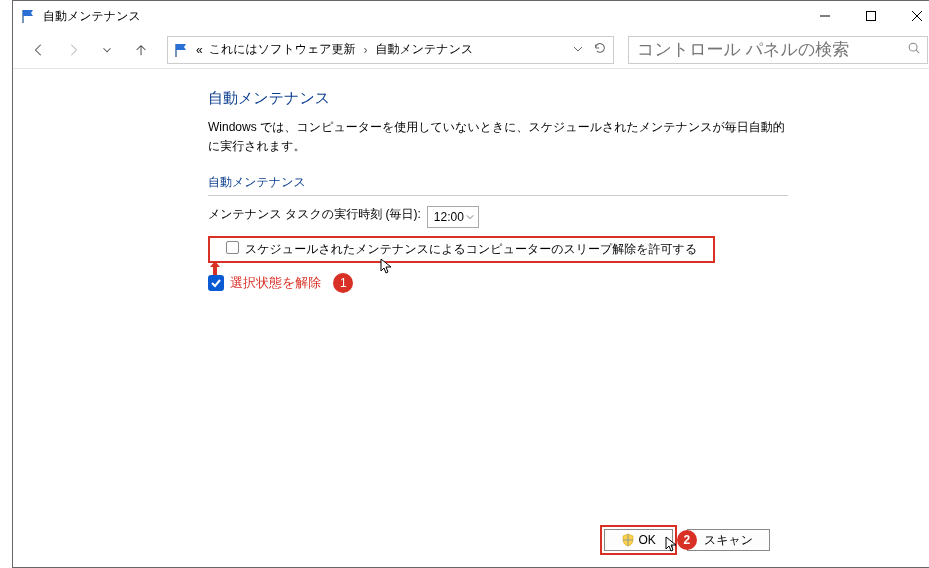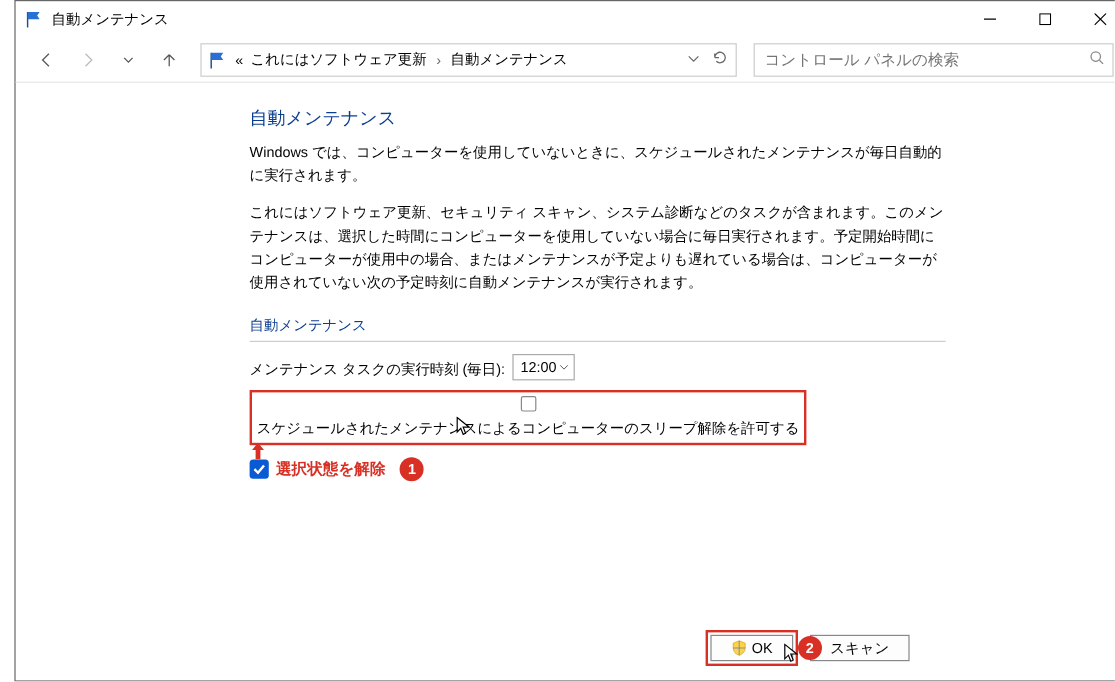--- a/index.html
+++ b/index.html
@@ -12,38 +12,38 @@
   .win-btn { width: 46px; display: flex; align-items: center; justify-content: center; }
   .win-btn svg { width: 10px; height: 10px; }
   .topbar { height: 38px; display: flex; align-items: center; padding: 0 12px; gap: 6px; border-bottom: 1px solid #e5e5e5; }
   .nav-btn { width: 28px; height: 28px; display: flex; align-items: center; justify-content: center; color: #555; }
   .nav-btn svg { width: 14px; height: 14px; }
   .addressbar { flex: 1; height: 28px; border: 1px solid #ccc; display: flex; align-items: center; padding: 0 6px; gap: 6px; margin-left: 6px; }
   .addressbar .flag-icon { width: 16px; height: 16px; }
   .bc-sep { color: #666; padding: 0 2px; }
   .addr-right { margin-left: auto; display: flex; gap: 10px; align-items: center; color: #666; }
   .searchbox { width: 300px; height: 28px; border: 1px solid #ccc; display: flex; align-items: center; padding: 0 6px; margin-left: 8px; color: #888; }
-  .searchbox input { border: none; outline: none; flex: 1; font-size: 13px; color: #333; background: transparent; }
+  .searchbox input { border: none; outline: none; flex: 1; font-size: 17px; color: #333; background: transparent; }
   .content { flex: 1; padding: 20px 0 0 0; overflow: hidden; }
   .inner { width: 580px; margin-left: 195px; }
   .h1 { color: #0a3e8f; font-size: 15px; margin-bottom: 10px; }
   .para { line-height: 1.6; margin-bottom: 12px; }
   .section-label { color: #0a3e8f; margin-top: 18px; margin-bottom: 4px; }
   .hr { border-top: 1px solid #ccc; margin-bottom: 10px; }
-  .timerow { display: flex; align-items: flex-end; gap: 6px; margin-bottom: 8px; }
+  .timerow { display: flex; align-items: flex-start; gap: 6px; margin-bottom: 8px; }
   .timeselect { border: 1px solid #aaa; height: 22px; padding: 0 14px 0 6px; position: relative; display: inline-flex; align-items: center; background: #fff; }
   .timeselect .caret { position: absolute; right: 4px; top: 50%; transform: translateY(-50%); }
-  .checkbox-row { display: flex; align-items: center; gap: 6px; border: 2px solid #d93025; padding: 3px 4px; position: relative; width: fit-content; flex-direction: column; }
+  .checkbox-row { display: flex; gap: 6px; border: 2px solid #d93025; padding: 3px 16px; position: relative; width: fit-content; }
   .cb { width: 13px; height: 13px; border: 1px solid #888; border-radius: 2px; background: #fff; }
   .cursor { position: absolute; left: 170px; top: 20px; }
-  .annot1 { display: flex; align-items: center; gap: 6px; margin-top: 10px; color: #d93025; font-weight: bold; font-size: 13px; position: relative; }
+  .annot1 { display: flex; align-items: center; gap: 6px; margin-top: 10px; color: #d93025; font-weight: normal; font-size: 13px; position: relative; }
   .annot1 .num { width: 20px; height: 20px; border-radius: 50%; background: #d93025; color: #fff; display: flex; align-items: center; justify-content: center; font-size: 12px; margin-left: 6px; }
   .annot1 .blue-check { width: 16px; height: 16px; background: #0a5bd3; border-radius: 3px; display: flex; align-items: center; justify-content: center; }
   .annot1 .arrow-up { position: absolute; left: 1px; top: -12px; }
-  .btnbar { position: absolute; bottom: 12px; right: 182px; display: flex; gap: 10px; align-items: center; }
+  .btnbar { position: absolute; bottom: 12px; right: 170px; display: flex; gap: 10px; align-items: center; }
   .btn { border: 1px solid #888; background: #fdfdfd; height: 22px; padding: 0 16px; display: flex; align-items: center; gap: 4px; font-size: 12px; }
   .ok-wrap { border: 2px solid #d93025; padding: 2px; position: relative; }
   .num-badge { width: 20px; height: 20px; border-radius: 50%; background: #d93025; color: #fff; display: flex; align-items: center; justify-content: center; font-size: 12px; position: absolute; right: -22px; top: 50%; transform: translateY(-50%); font-weight: bold; }
   .shield { width: 14px; height: 14px; }
   .cursor2 { position: absolute; right: -4px; bottom: -4px; }
 </style>
 </head>
 <body>
 
 <div class="window">
@@ -125,21 +125,20 @@
             <circle cx="7" cy="7" r="4.5" fill="none" stroke="#888" stroke-width="1.2"></circle>
             <line x1="10.5" y1="10.5" x2="14" y2="14" stroke="#888" stroke-width="1.2"></line>
           </svg></span>
     </div>
   </div>
 
   <div class="content">
     <div class="inner">
       <div class="h1">自動メンテナンス</div>
       <div class="para">Windows では、コンピューターを使用していないときに、スケジュールされたメンテナンスが毎日自動的に実行されます。</div>
-      <div class="para">これにはソフトウェア更新、セキュリティ スキャン、システム診断などのタスクが含まれます。このメンテナンスは、選択した時間にコンピューターを使用していない場合に毎日実行されます。予定開始時間にコンピューターが使用中の場合、またはメンテナンスが予定よりも遅れている場合は、コンピューターが使用されていない次の予定時刻に自動メンテナンスが実行されます。</div>
 
       <div class="section-label">自動メンテナンス</div>
       <div class="hr"></div>
 
       <div class="timerow">
         <span>メンテナンス タスクの実行時刻 (毎日):</span>
         <div class="timeselect">
           <span>12:00</span>
           <span class="caret"><svg width="8" height="8" viewBox="0 0 10 10">
                 <path d="M1 3 L5 7 L9 3" fill="none" stroke="#555"></path>

